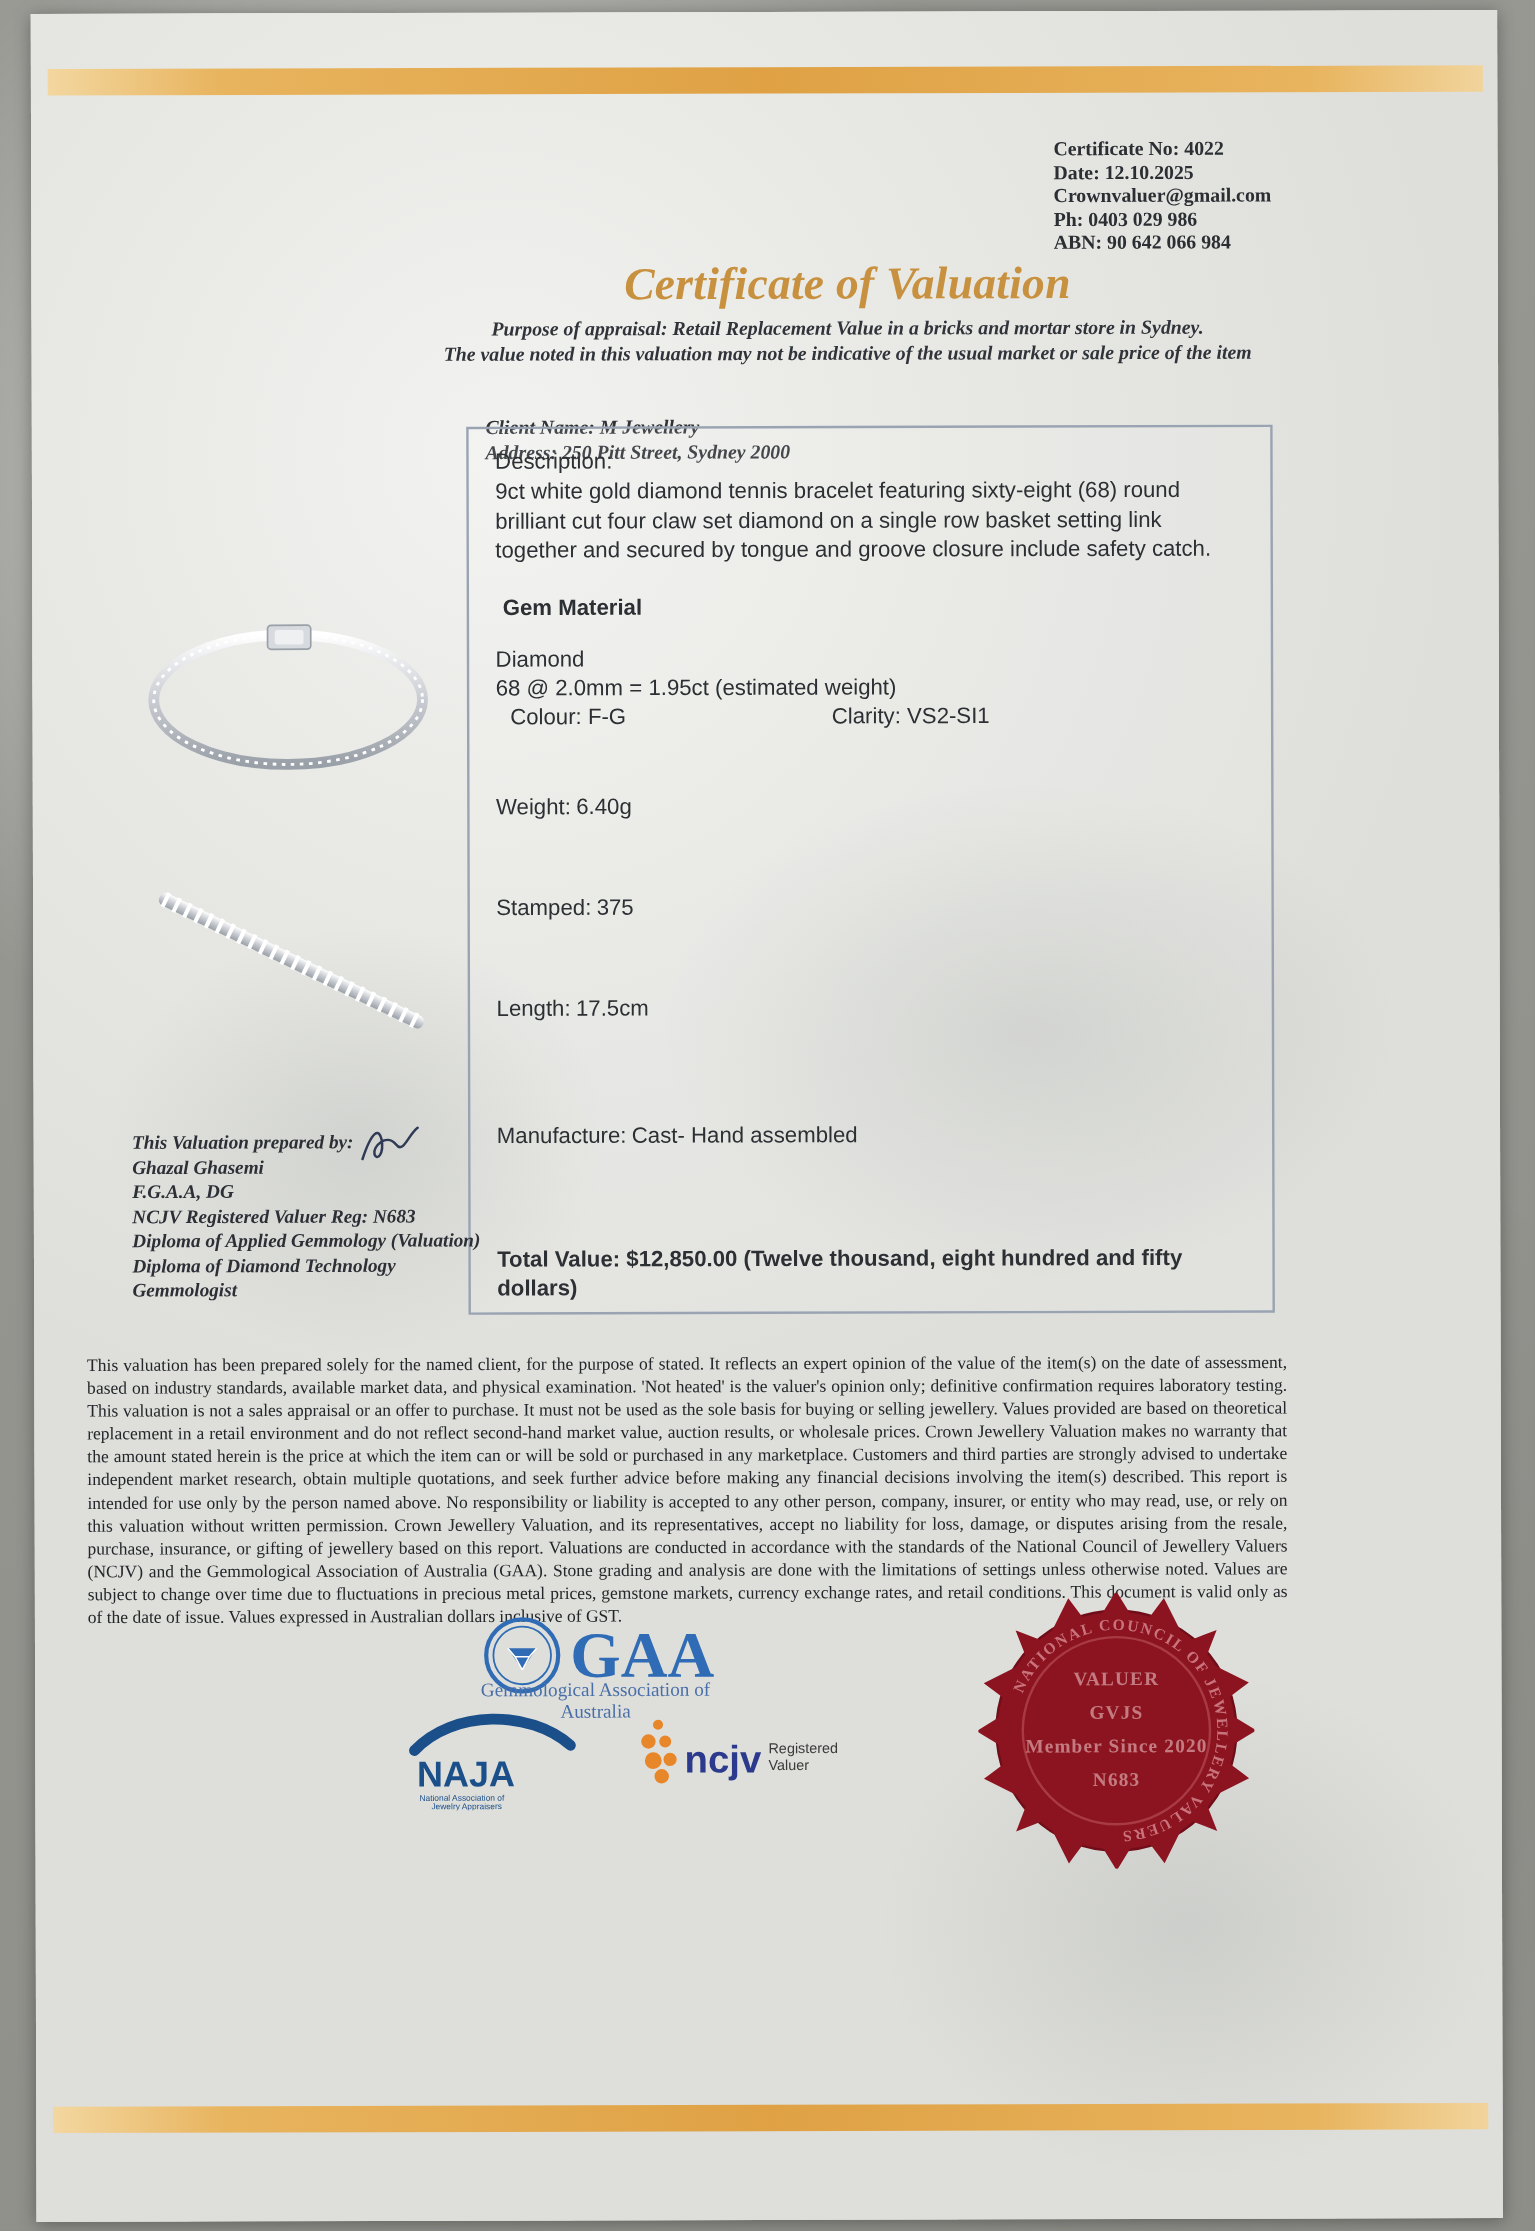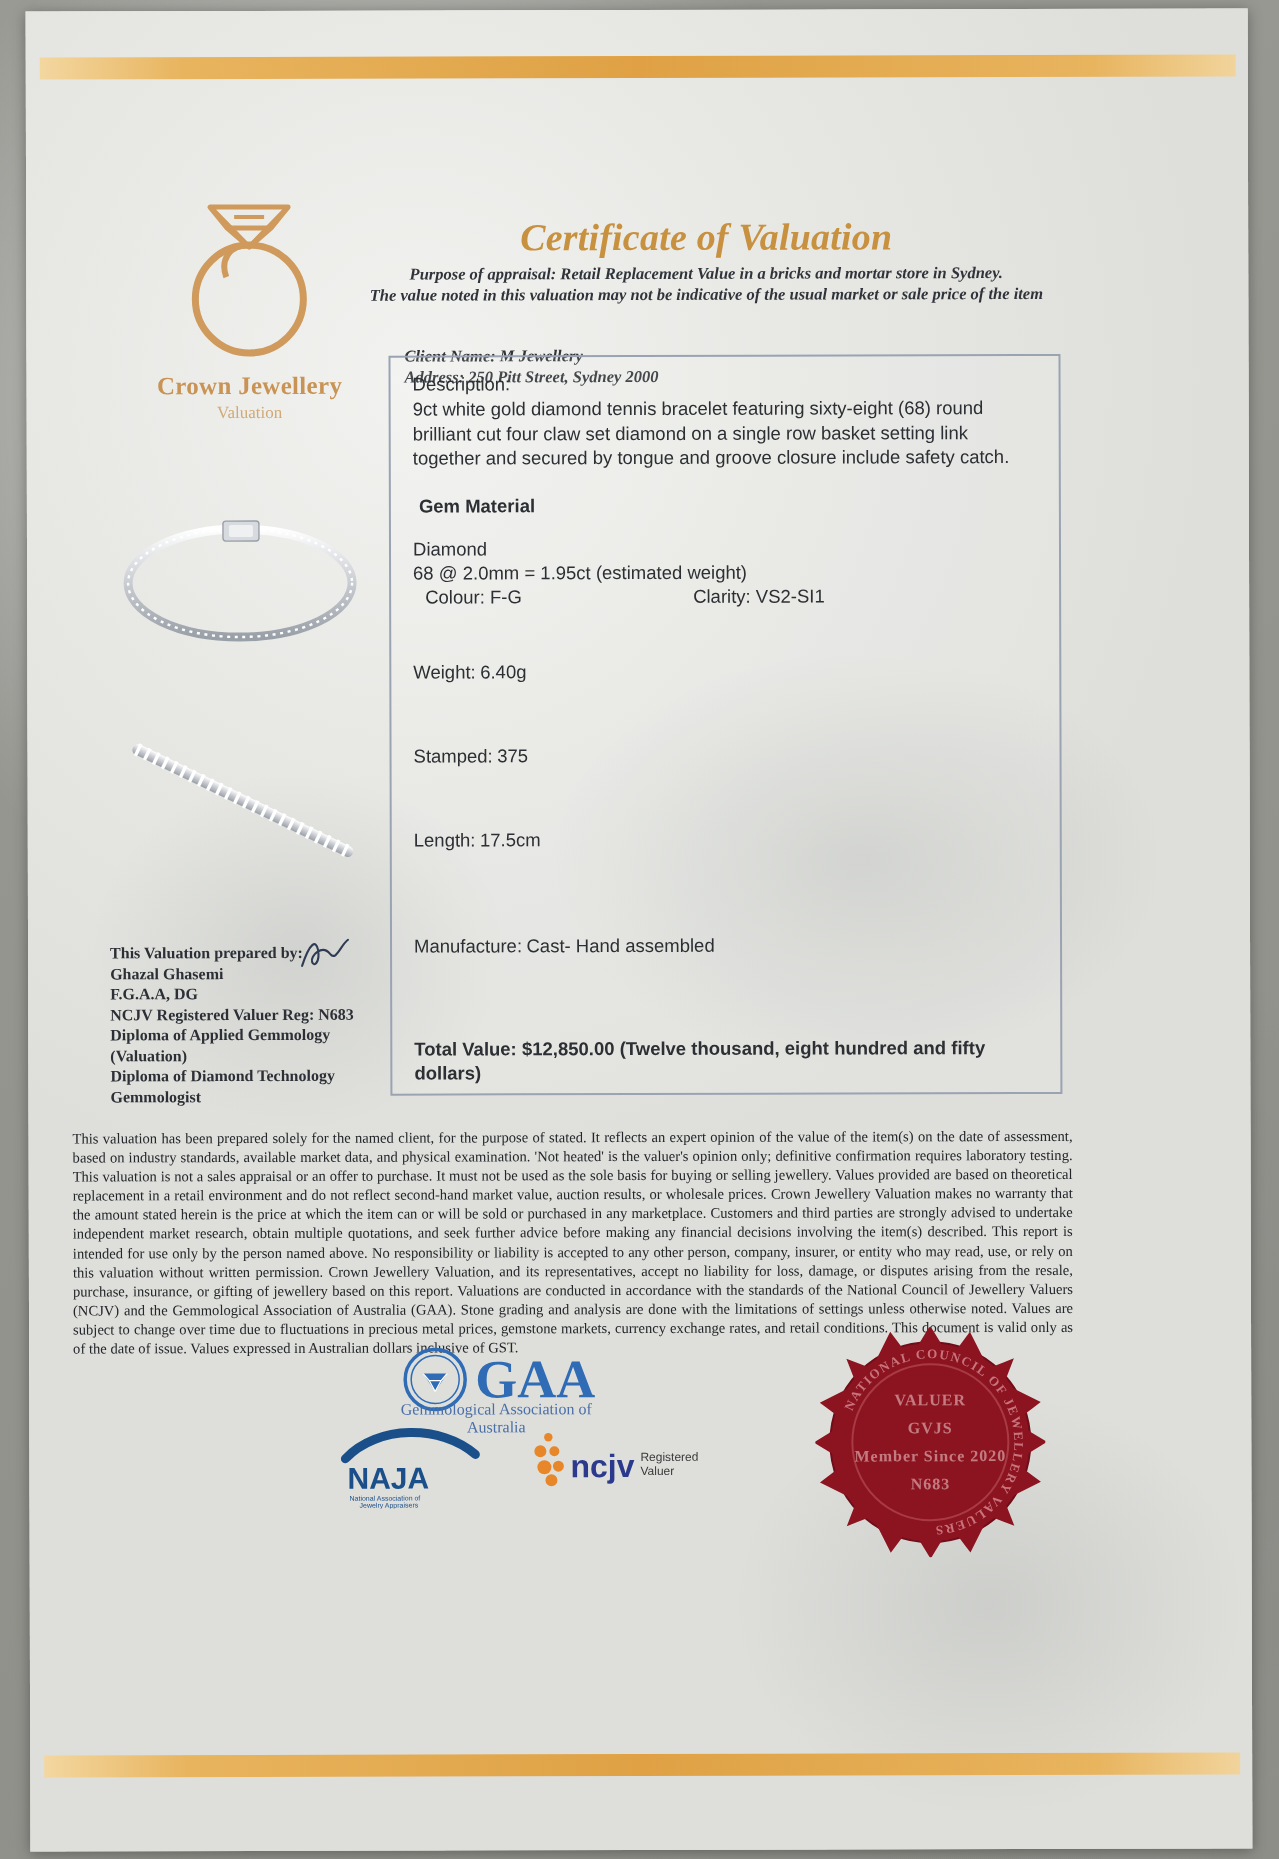--- a/index.html
+++ b/index.html
@@ -112,21 +112,21 @@
   #total-text { font-family:"Liberation Sans", sans-serif; font-size:18.5px; font-weight:bold; line-height:24px; }
 
   
   .photo { position: absolute; }
   #photo-loop { left: 78px; top: 500px; width: 270px; height: 140px; }
   #photo-straight { left: 75px; top: 720px; width: 280px; height: 140px; }
 
   
   #valuer-block {
     position: absolute; left: 82px; top: 932px; width: 300px;
-    font-family: "Liberation Serif", serif; font-weight: bold;
+    font-family: "Liberation Serif", serif; font-style: italic; font-weight: bold;
     font-size: 16px; line-height: 20.5px; color: #2c3036;
   }
   #sig { position: absolute; left: 268px; top: 925px; width: 60px; height: 40px; }
 
   
   #disclaimer {
     position: absolute; left: 44px; top: 1118px; width: 1000px;
     font-family: "Liberation Serif", serif;
     font-size: 14.6px; line-height: 19.1px; color: #23262a;
     text-align: justify;
@@ -160,42 +160,28 @@
 <div id="page">
   <div id="sheet">
 
     <div class="blot b1"></div>
     <div class="blot b2"></div>
     <div class="blot b3"></div>
 
     <div class="goldbar top"></div>
     <div class="goldbar bottom"></div>
 
-
-    <div id="logo-wrap">
-      <svg id="logo-mark" viewBox="0 0 170 185">
-        <g fill="none" stroke="#cf9a5c" stroke-width="7">
-          <circle cx="85" cy="118" r="54"></circle>
-        </g>
-        <g fill="none" stroke="#cf9a5c" stroke-width="6">
-          <path d="M85 64 C 64 64, 56 80, 62 96"></path>
-        </g>
-        <g stroke="#cf9a5c" stroke-width="5" fill="none" stroke-linejoin="round">
-          <path d="M46 26 L124 26 L85 66 Z"></path>
-          <path d="M46 26 L63 47 L85 66"></path>
-          <path d="M124 26 L107 47 L85 66"></path>
-          <path d="M63 47 L107 47"></path>
-        </g>
-        <g stroke="#cf9a5c" stroke-width="4">
-          <line x1="70" y1="36" x2="100" y2="36"></line>
-        </g>
-      </svg>
-      <div id="logo-name">Crown Jewellery</div>
-      <div id="logo-sub">Valuation</div>
-    </div>
+    <div id="header-meta">
+      <div>Certificate No: 4022</div>
+      <div>Date: 12.10.2025</div>
+      <div>Crownvaluer@gmail.com</div>
+      <div>Ph: 0403 029 986</div>
+      <div>ABN: 90 642 066 984</div>
+    </div>
+
 
     <div id="title-block">
       <div id="doc-title">Certificate of Valuation</div>
       <div class="purpose">Purpose of appraisal: Retail Replacement Value in a bricks and mortar store in Sydney.</div>
       <div class="purpose" style="margin-top:0">The value noted in this valuation may not be indicative of the usual market or sale price of the item</div>
     </div>
 
     <div id="client-block">
       <div>Client Name: M Jewellery</div>
       <div>Address: 250 Pitt Street, Sydney 2000</div>

